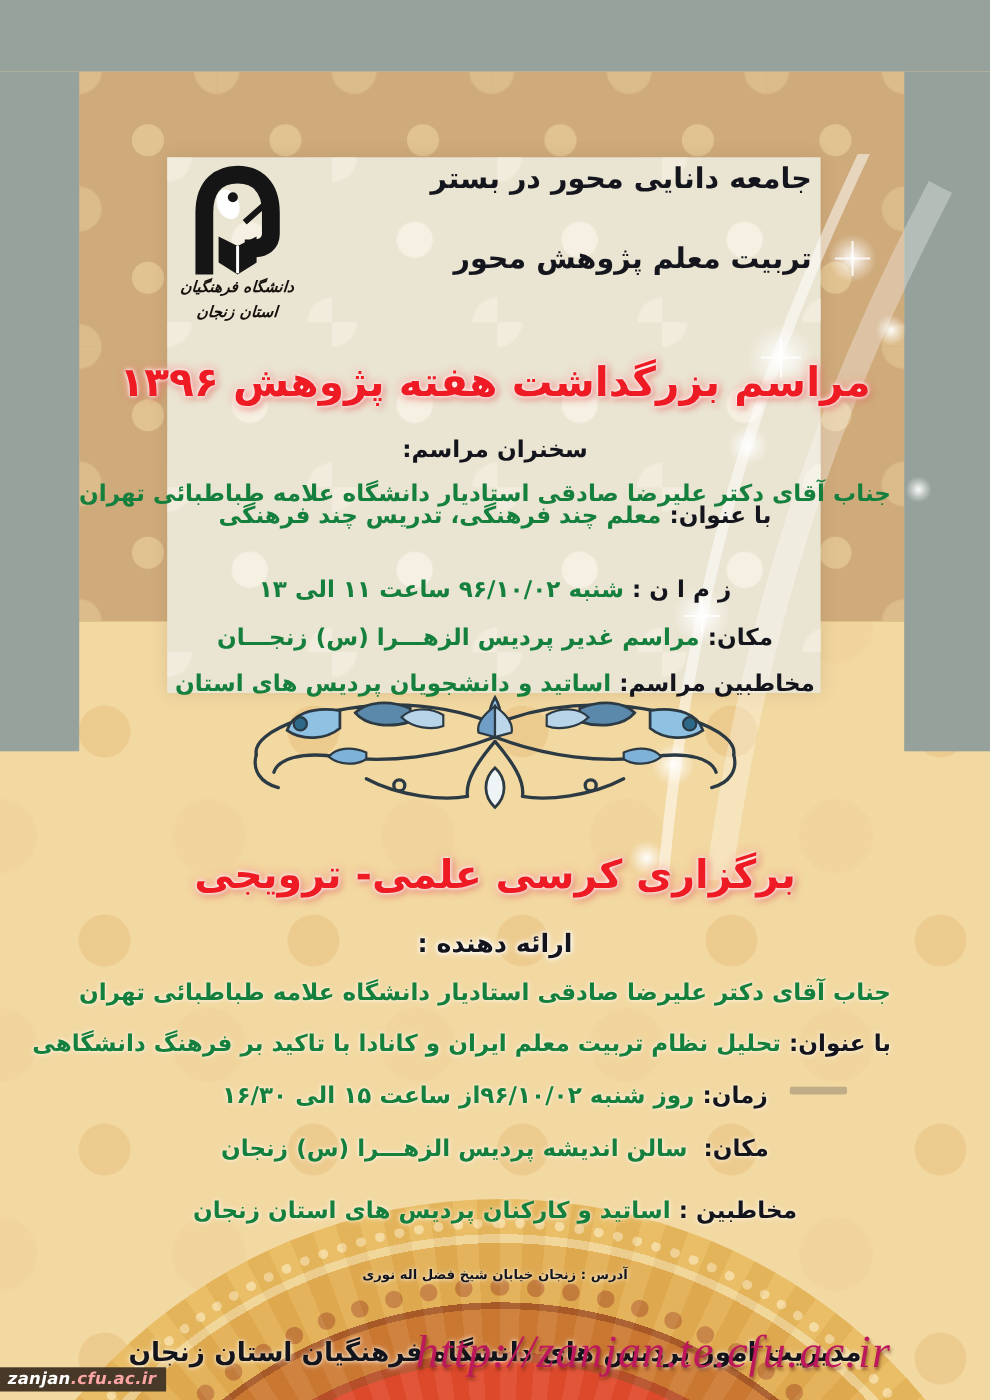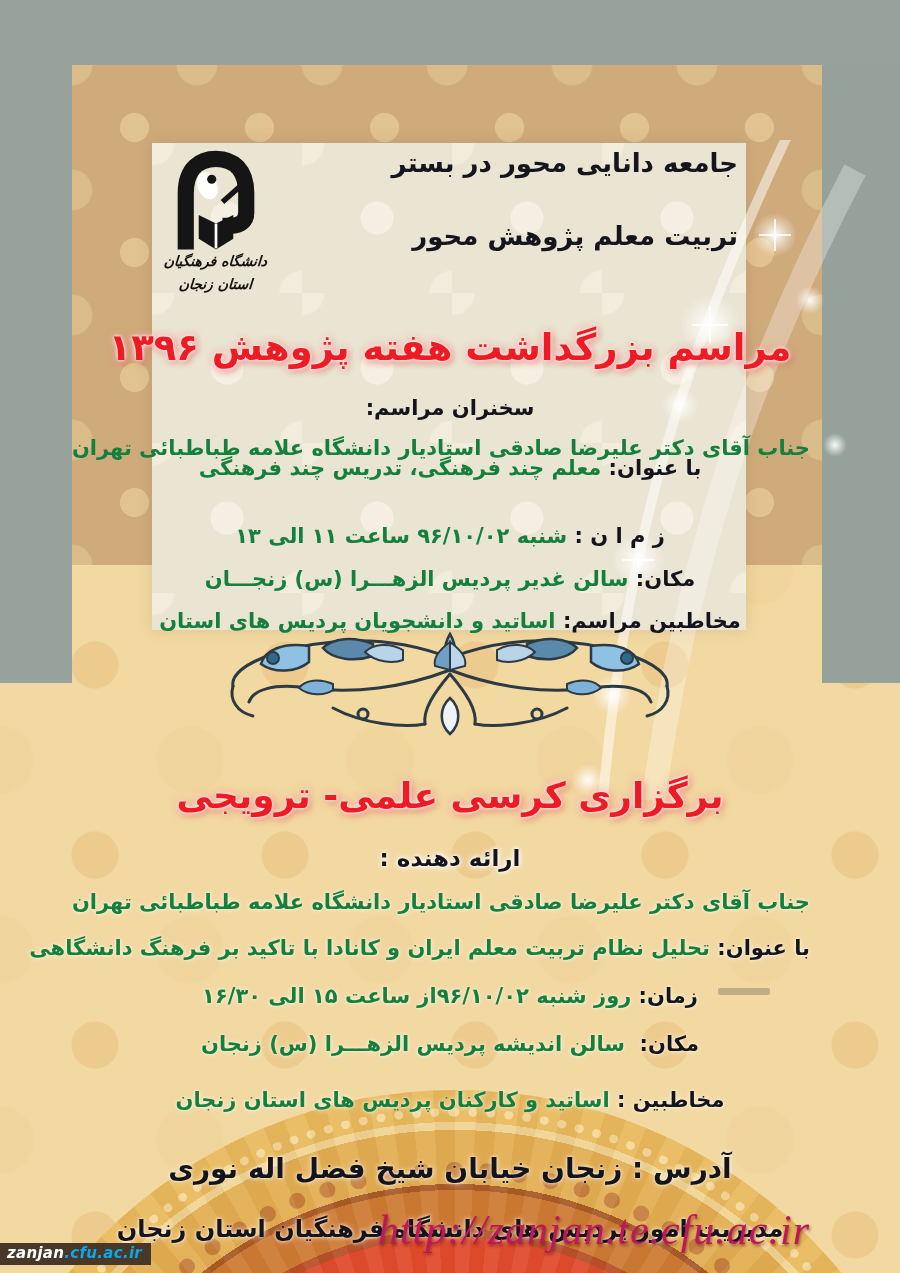--- a/index.html
+++ b/index.html
@@ -95,21 +95,21 @@
     font-family:"Liberation Serif","DejaVu Serif",serif;
     font-size:42px;color:#be185d;letter-spacing:1px;
     text-shadow:1px 2px 3px rgba(90,30,10,.55);
     font-style:italic;
   }
   .watermark{
     position:absolute;left:0;top:1243px;background:#473827;color:#fff;
     font-size:15px;font-weight:700;font-style:italic;padding:1px 9px 3px 7px;
     letter-spacing:.3px;
   }
-  .watermark .wm2{color:#0ea5e9;}
+  .watermark .wm2{color:#fca5a5;}
   .micro-mark{
     position:absolute;left:718px;top:988px;width:52px;height:7px;
     background:rgba(110,100,92,.38);border-radius:2px;
   }
   .sparkles{position:absolute;left:380px;top:140px;width:520px;height:660px;pointer-events:none;}
   .ornament{position:absolute;left:213px;top:628px;width:474px;height:112px;}
   .logo-emblem{position:absolute;left:162px;top:150px;width:108px;height:104px;}
 </style>
 </head>
 <body>
@@ -164,21 +164,21 @@
 
   <div class="line glow-title" style="top:314px">مراسم بزرگداشت هفته پژوهش  ۱۳۹۶</div>
 
   <div class="line" style="top:384px;font-size:21px">سخنران مراسم:</div>
   <div class="line red" style="top:424px;font-size:21px">جناب آقای دکتر علیرضا صادقی استادیار دانشگاه علامه طباطبائی تهران</div>
 
   <div class="line" style="top:444px;font-size:21px"><span>با عنوان:</span> <span class="red">معلم چند فرهنگی، تدریس چند فرهنگی</span></div>
 
   <div class="line" style="top:512px;font-size:21px"><span>ز م ا ن :</span> <span class="red">شنبه  ۹۶/۱۰/۰۲ ساعت ۱۱ الی ۱۳</span></div>
 
-  <div class="line" style="top:555px;font-size:21px"><span>مکان:</span> <span class="red">سالن غدیر پردیس الزهـــرا (س) زنجـــان</span></div>
+  <div class="line" style="top:555px;font-size:21px"><span>مکان:</span> <span class="red">مراسم غدیر پردیس الزهـــرا (س) زنجـــان</span></div>
 
   <div class="line" style="top:597px;font-size:21px"><span>مخاطبین مراسم:</span> <span class="red">اساتید و دانشجویان پردیس های استان</span></div>
 
   <svg class="ornament" viewBox="0 0 474 112">
     <g fill="none" stroke="#2c3a44" stroke-width="3" stroke-linecap="round">
       <path d="M237,30 C180,8 120,8 60,26 C30,36 18,48 20,58"></path>
       <path d="M237,30 C294,8 354,8 414,26 C444,36 456,48 454,58"></path>
       <path d="M237,42 C190,60 140,66 95,60 C60,55 40,62 36,74"></path>
       <path d="M237,42 C284,60 334,66 379,60 C414,55 434,62 438,74"></path>
       <path d="M237,46 C220,66 210,82 212,96"></path>
@@ -212,21 +212,21 @@
   <div class="line red soft-halo" style="top:878px;font-size:21px">جناب آقای دکتر علیرضا صادقی استادیار دانشگاه علامه طباطبائی تهران</div>
 
   <div class="line soft-halo" style="top:924px;font-size:21px"><span>با عنوان:</span> <span class="red">تحلیل نظام تربیت معلم ایران و کانادا با تاکید بر فرهنگ دانشگاهی</span></div>
 
   <div class="line soft-halo" style="top:972px;font-size:21px"><span>زمان:</span> <span class="red">روز شنبه ۹۶/۱۰/۰۲از ساعت ۱۵ الی ۱۶/۳۰</span></div>
 
   <div class="line soft-halo" style="top:1020px;font-size:21px"><span>مکان:</span>&nbsp; <span class="red">سالن اندیشه پردیس الزهـــرا (س) زنجان</span></div>
 
   <div class="line soft-halo" style="top:1076px;font-size:21px"><span>مخاطبین :</span> <span class="red">اساتید و کارکنان پردیس های استان زنجان</span></div>
 
-  <div class="line soft-halo" style="top:1140px;font-size:28px">آدرس : زنجان خیابان شیخ فضل اله نوری</div>
+  <div class="line soft-halo" style="top:1140px;font-size:12px">آدرس : زنجان خیابان شیخ فضل اله نوری</div>
   <div class="line soft-halo" style="top:1203px;font-size:24px">مدیریت امور پردیس های دانشگاه فرهنگیان استان زنجان</div>
   <div class="url-line">http://zanjan.te.cfu.ac.ir</div>
 
   <div class="micro-mark"></div>
 
   <div class="watermark"><span class="wm1">zanjan</span><span class="wm2">.cfu.ac.ir</span></div>
 
 </div>
 
 </body></html>

